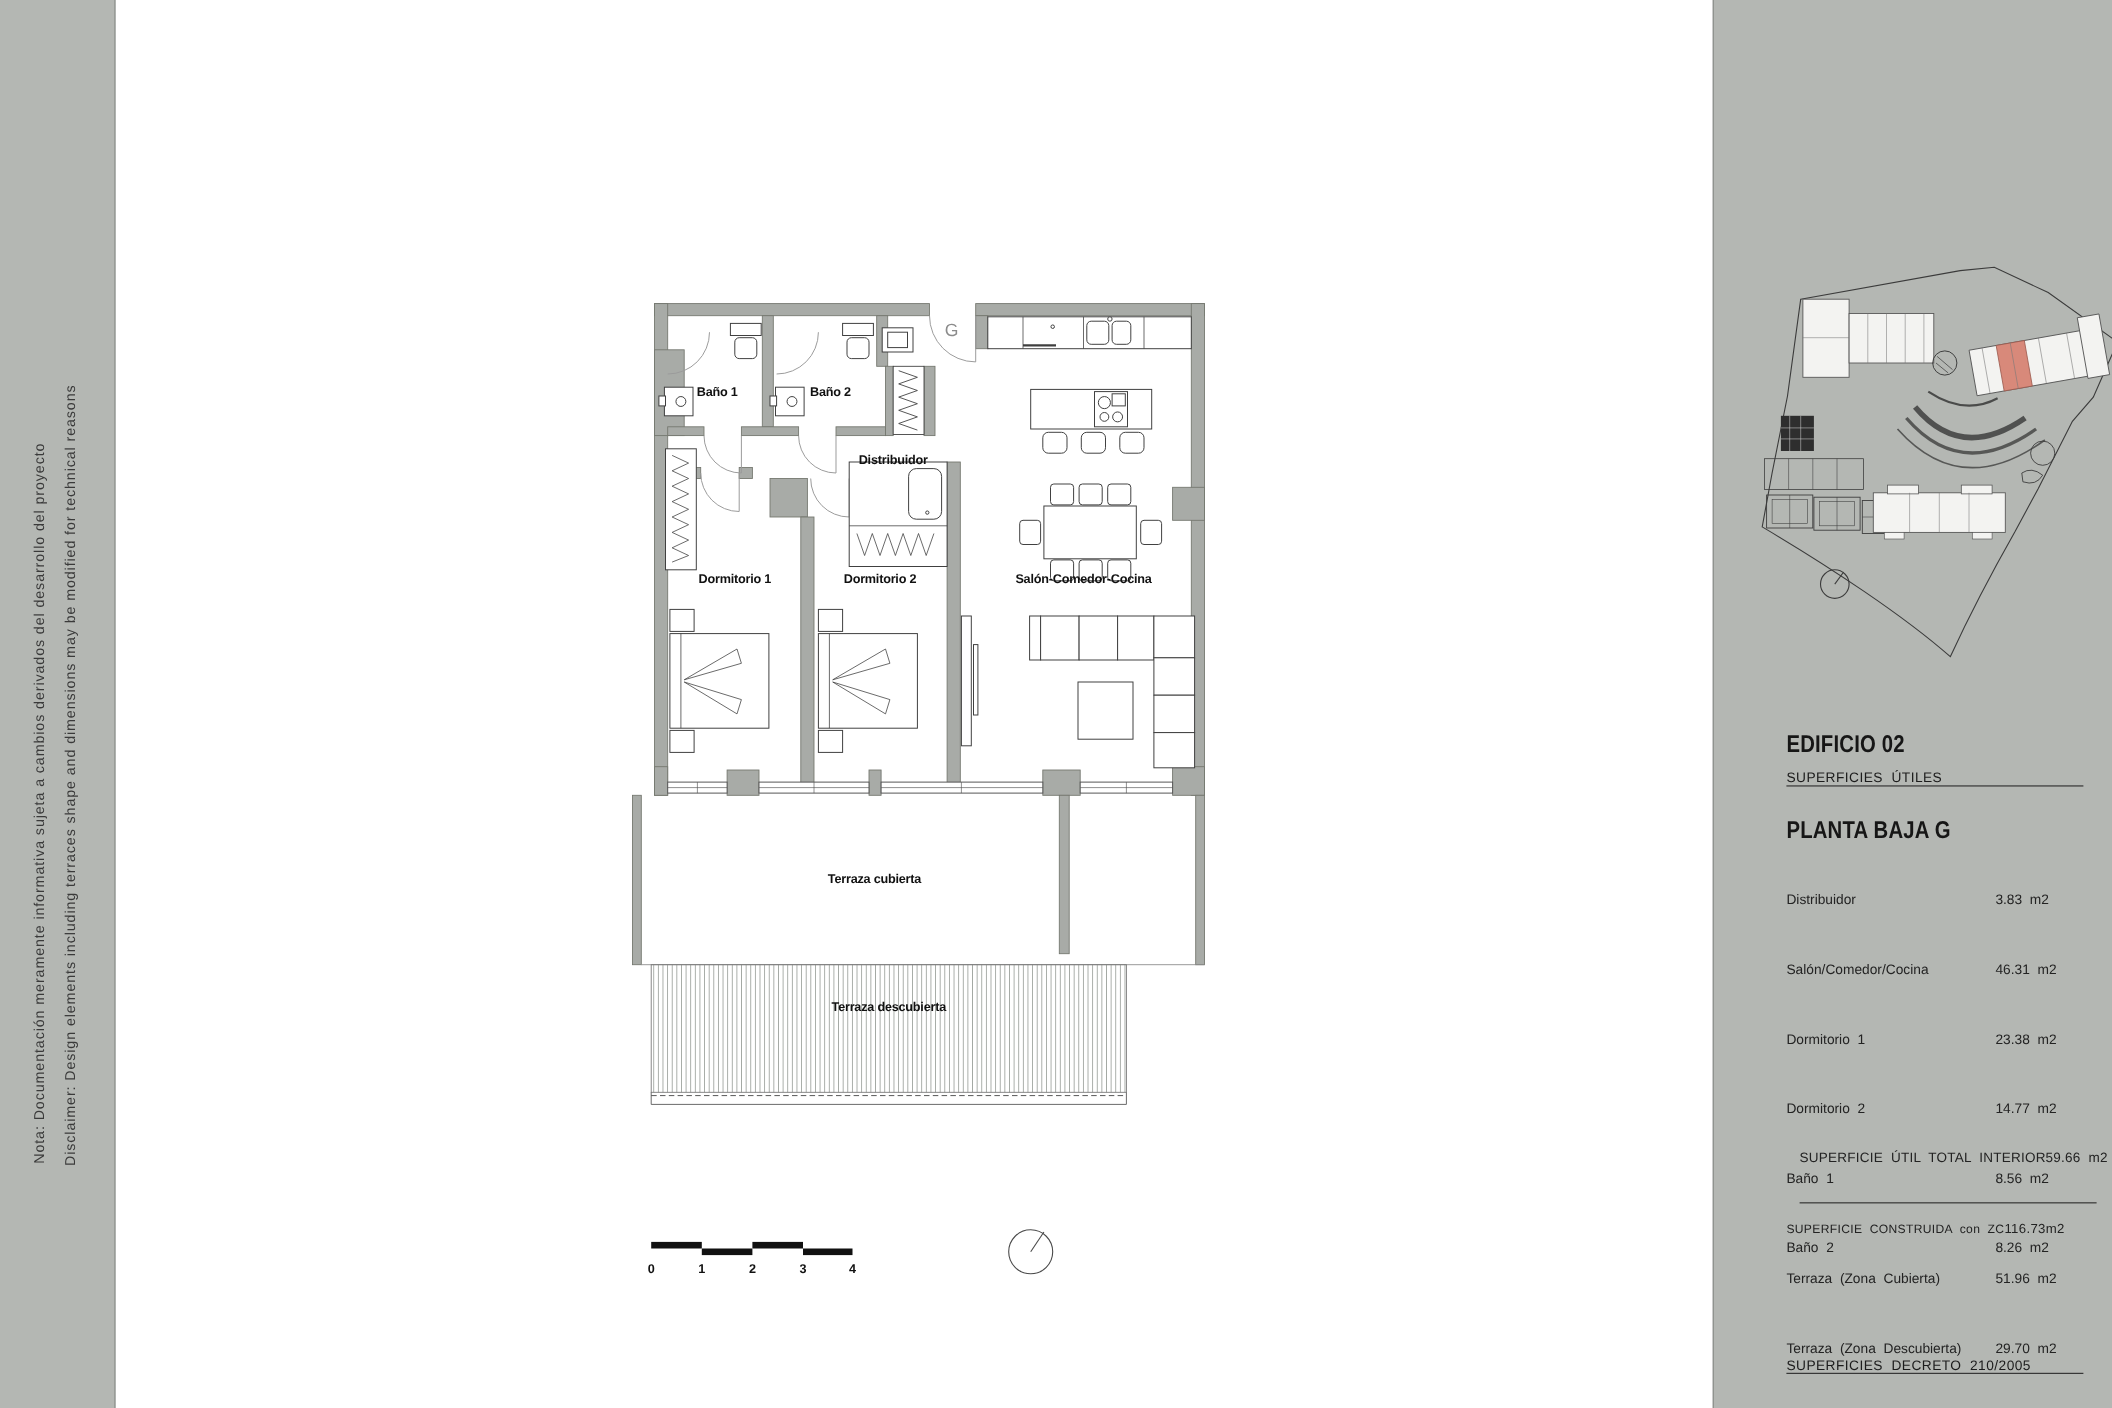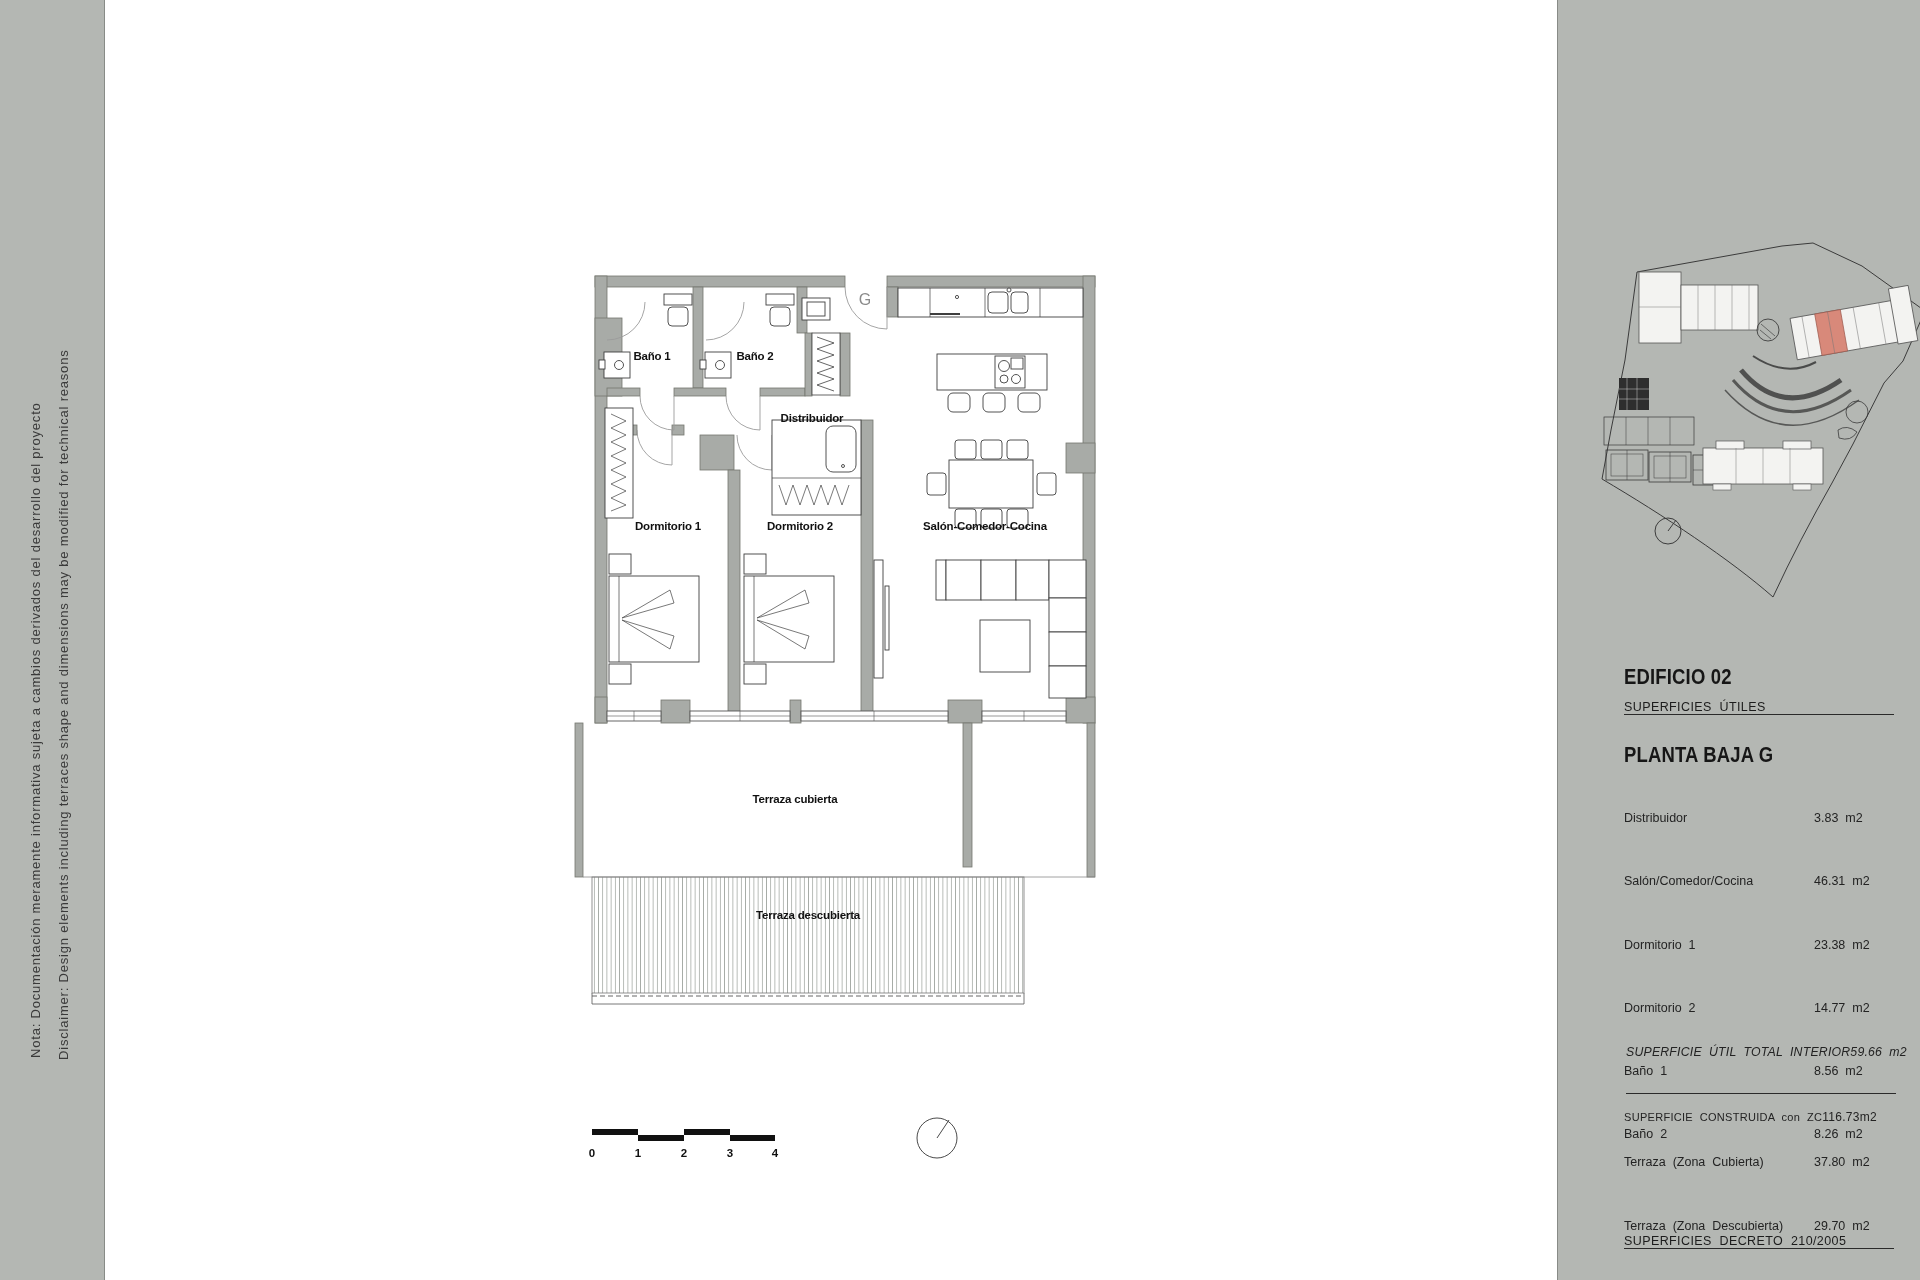--- a/index.html
+++ b/index.html
@@ -35,22 +35,22 @@
   .sec-head{
     left:66px;width:270px;font-size:12.5px;color:#1c1c1c;letter-spacing:.4px;
     border-bottom:1.2px solid #2a2a2a;padding-bottom:0;
   }
   .t-row{display:flex;align-items:baseline;white-space:pre;font-size:12.5px;color:#232323;}
   .t-row .lbl{flex:1;text-align:left;}
   .t-row .val{text-align:left;min-width:80px;}
   .rows-block{left:66px;width:270px;}
   .rows-block .t-row{height:27.3px;}
   .total-row{
-    left:68px;width:270px;font-size:12.3px;color:#1c1c1c;
-    border-bottom:1.2px solid #2a2a2a;padding-bottom:6px;letter-spacing:.2px;font-style:italic;
+    left:78px;width:270px;font-size:12.3px;color:#1c1c1c;
+    border-bottom:1.2px solid #2a2a2a;padding-bottom:6px;letter-spacing:.2px;
   }
   .caps{font-size:11px;letter-spacing:.3px;}
   .terr-block{left:66px;width:270px;}
   .terr-block .t-row{height:27.5px;}
   svg text{font-family:"Liberation Sans",sans-serif;fill:#111;}
   .room-label{font-size:11.5px;font-weight:bold;letter-spacing:-.2px;text-anchor:middle;}
   .g-label{font-size:16px;fill:#8b8b8b;text-anchor:middle;}
   .tick-label{font-size:11.5px;font-weight:bold;text-anchor:middle;}
   .svg-abs{position:absolute;left:0;top:0;}
 </style>
@@ -351,21 +351,21 @@
   </div>
 
   <div class="panel-abs" style="top:1074px;left:66px;width:270px">
     <div class="t-row caps">
       <span class="lbl">SUPERFICIE  CONSTRUIDA  con  ZC</span><span class="val" style="font-size:12px">116.73m2</span>
     </div>
   </div>
 
   <div class="panel-abs terr-block" style="top:1119px">
     <div class="t-row">
-      <span class="lbl">Terraza  (Zona  Cubierta)</span><span class="val">37.80  m2</span>
+      <span class="lbl">Terraza  (Zona  Cubierta)</span><span class="val">51.96  m2</span>
     </div>
     <div class="t-row">
       <span class="lbl">Terraza  (Zona  Descubierta)</span><span class="val">29.70  m2</span>
     </div>
     
   </div>
 
   <div class="panel-abs sec-head" style="top:1234px">SUPERFICIES  DECRETO  210/2005</div>
   <div class="panel-abs" style="top:1266px;left:66px;width:270px">
     

